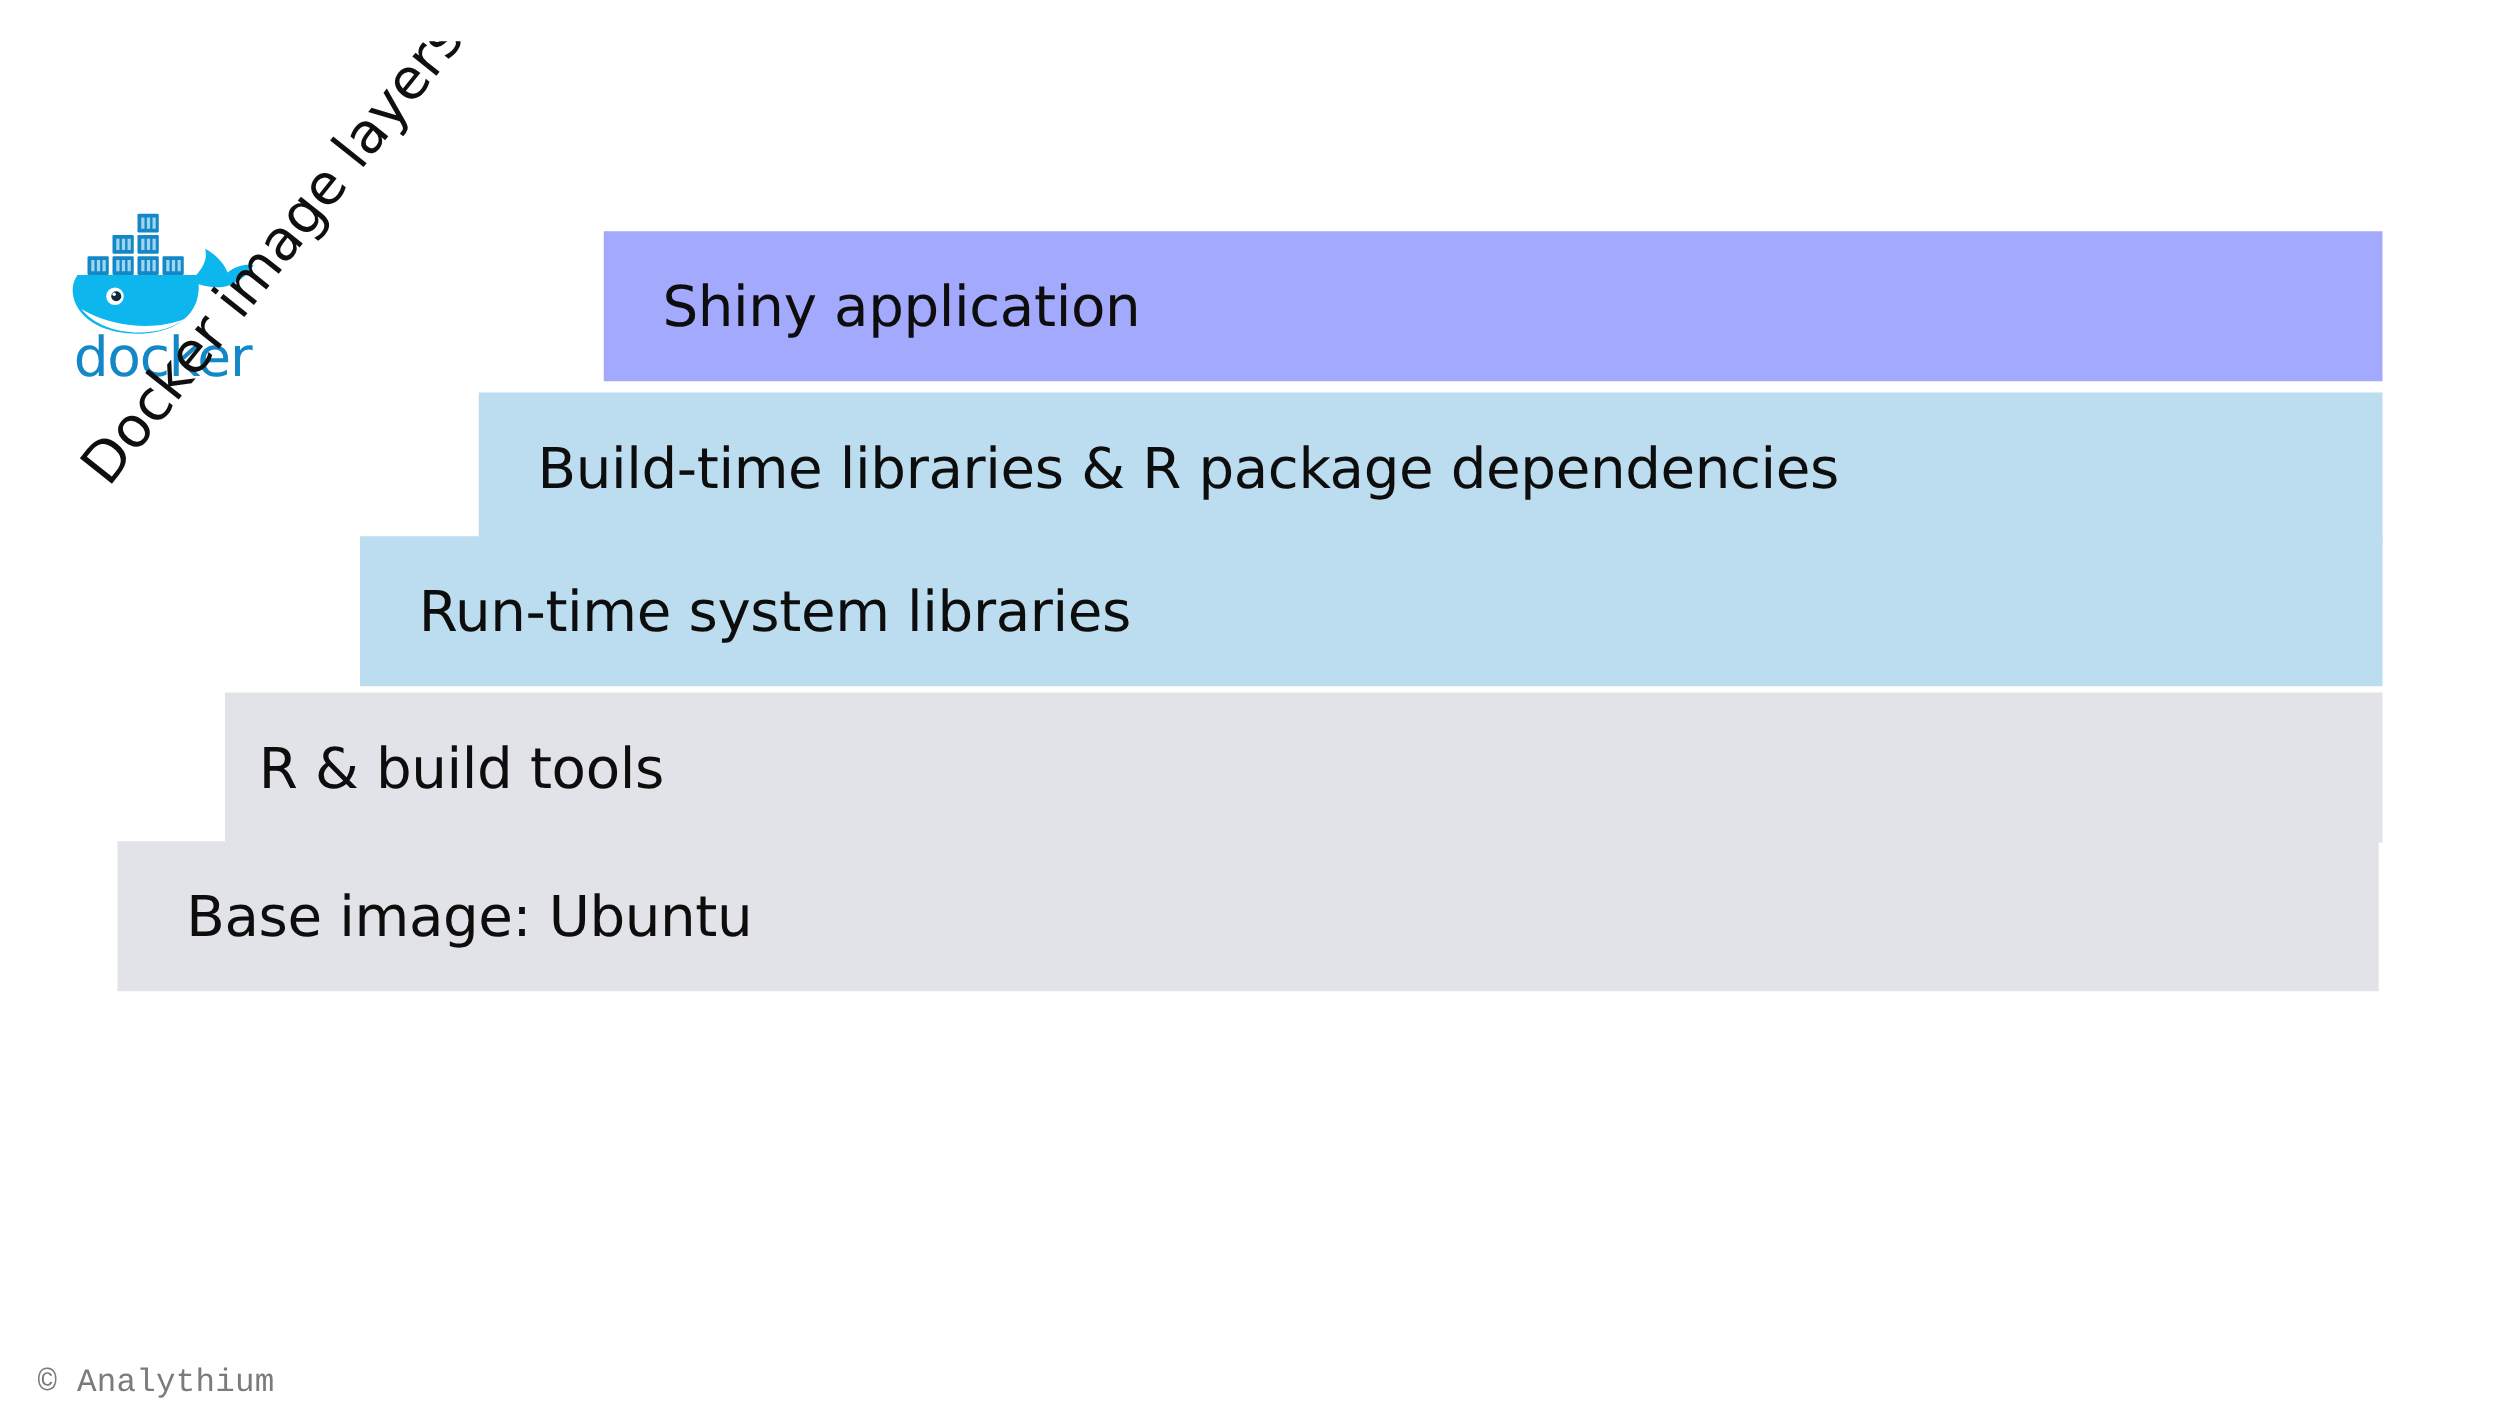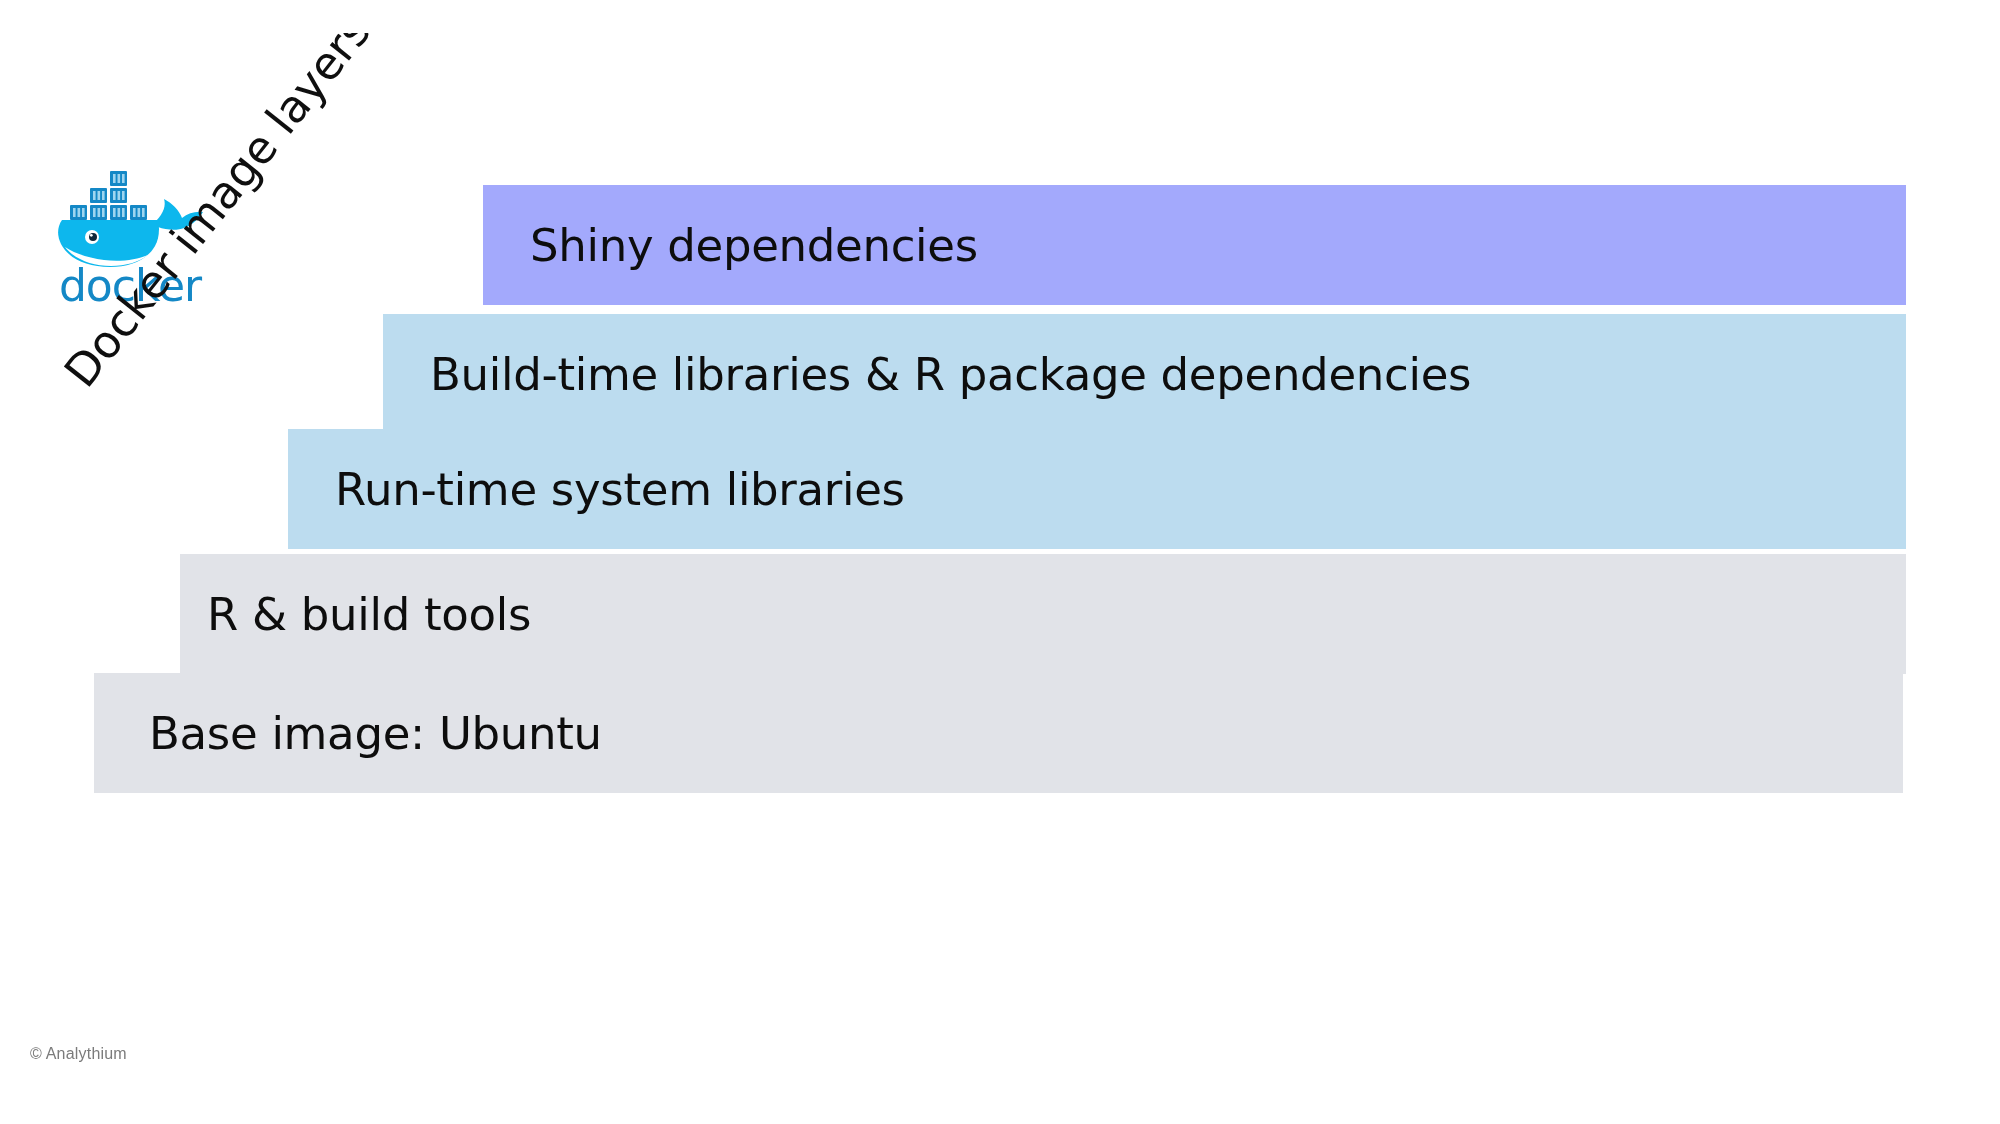--- a/index.html
+++ b/index.html
@@ -63,23 +63,23 @@
     font-size: 45px;
     color: #0d0d0d;
     letter-spacing: -0.3px;
     white-space: nowrap;
   }
 
   
   #footer-credit {
     position: absolute;
     left: 30px;
-    top: 1012px;
-    font-family: Liberation Sans, sans-serif;
-    font-size: 16px;
+    top: 1058px;
+    font-family: Liberation Mono, monospace;
+    font-size: 26px;
     color: #7b7b7b;
     letter-spacing: 0.2px;
   }
 </style>
 </head>
 <body>
 
 <div id="canvas">
 
   <div id="docker-logo">
@@ -133,21 +133,21 @@
       <text x="90" y="140" text-anchor="middle" font-family="DejaVu Sans, sans-serif" font-size="44" font-weight="400" fill="#1488C6" letter-spacing="-1">docker</text>
     </svg>
   </div>
 
   <div id="axis-label">
     <span class="txt">Docker image layers</span>
   </div>
 
   <div id="layers-container">
       <div class="layer-bar" style="left: 483px; top: 152px; width: 1423px; height: 120px; background: rgb(163, 169, 252); padding-left: 47px;">
-        <span class="layer-text">Shiny dependencies</span>
+        <span class="layer-text">Shiny application</span>
       </div>
       <div class="layer-bar" style="left: 383px; top: 281px; width: 1523px; height: 120px; background: rgb(188, 220, 239); padding-left: 47px;">
         <span class="layer-text">Build-time libraries &amp; R package dependencies</span>
       </div>
       <div class="layer-bar" style="left: 288px; top: 396px; width: 1618px; height: 120px; background: rgb(188, 220, 239); padding-left: 47px;">
         <span class="layer-text">Run-time system libraries</span>
       </div>
       <div class="layer-bar" style="left: 180px; top: 521px; width: 1726px; height: 120px; background: rgb(225, 227, 232); padding-left: 27px;">
         <span class="layer-text">R &amp; build tools</span>
       </div>

